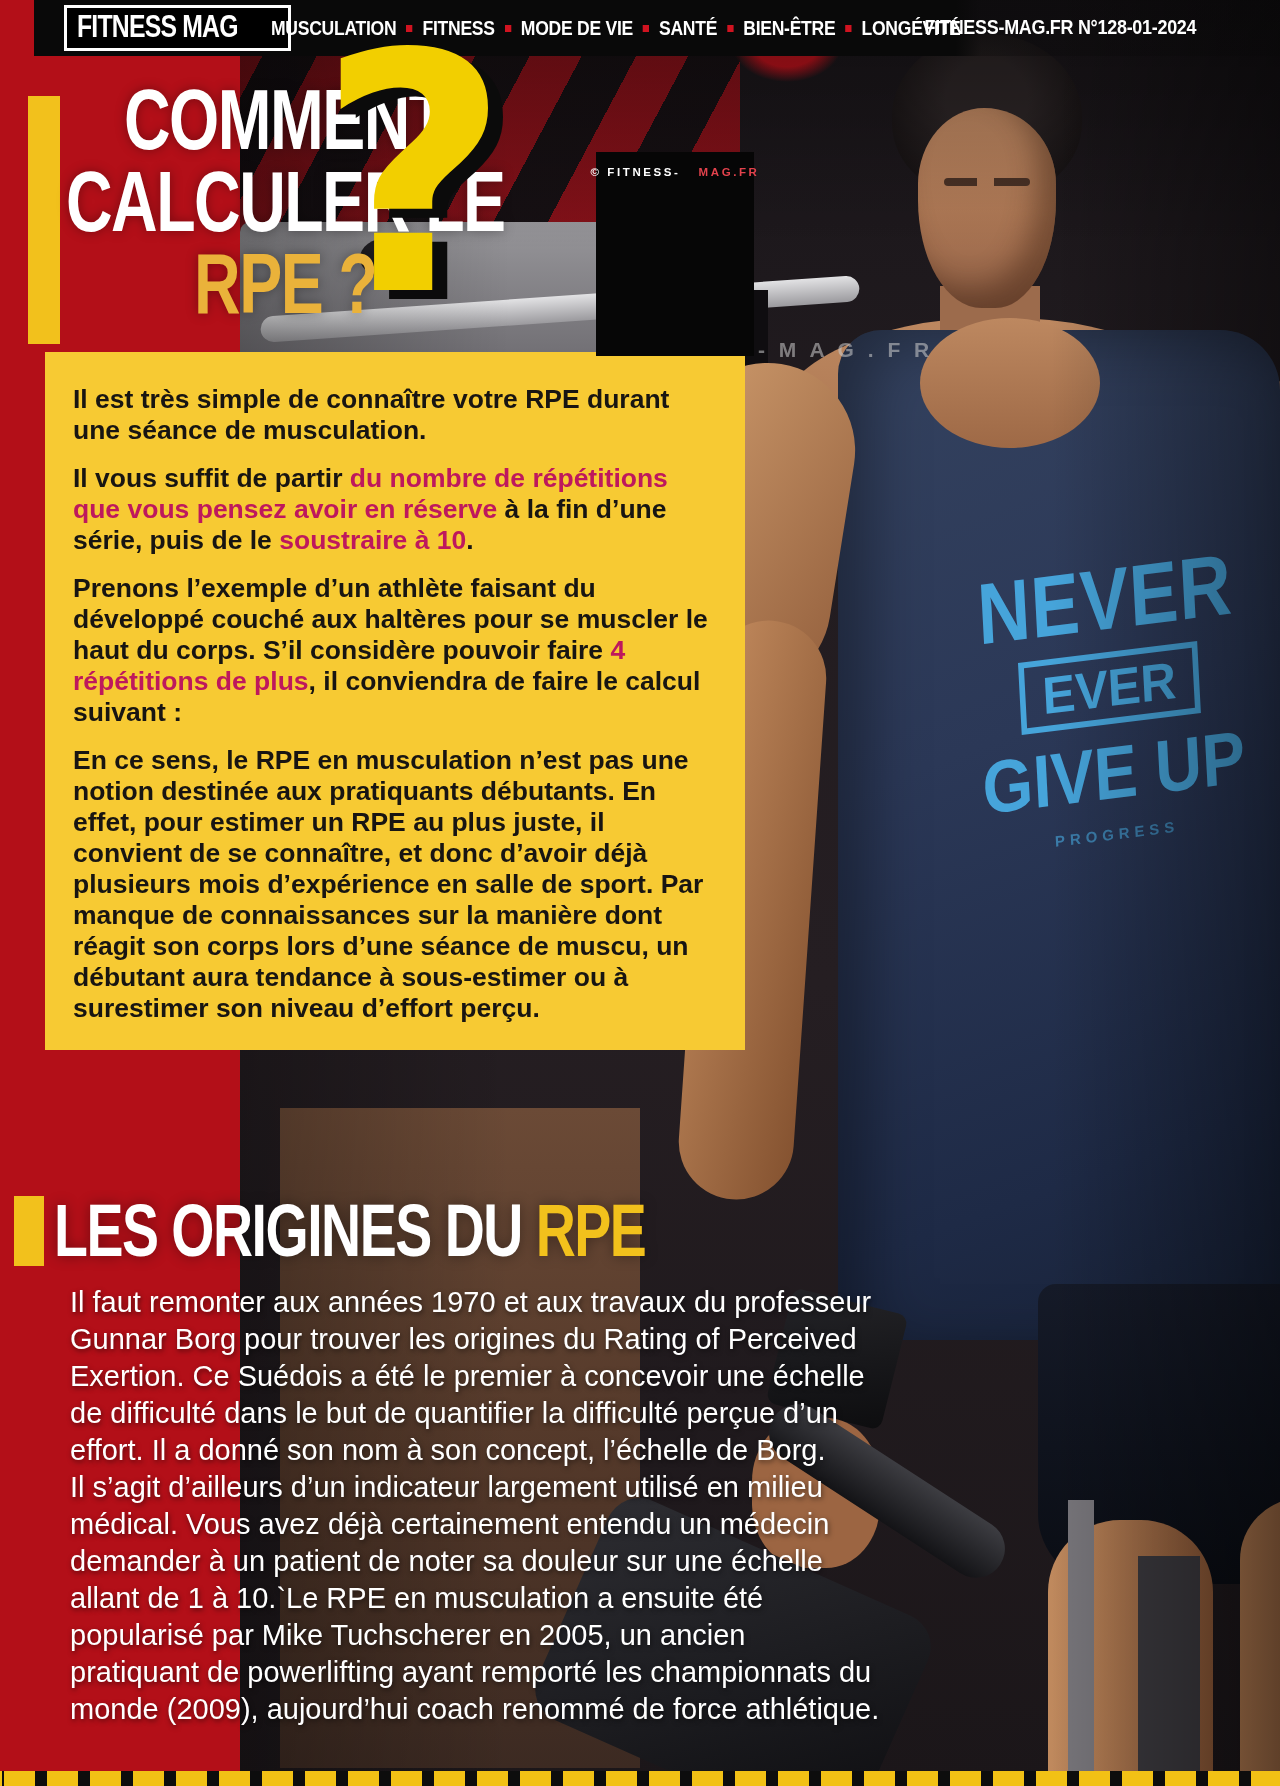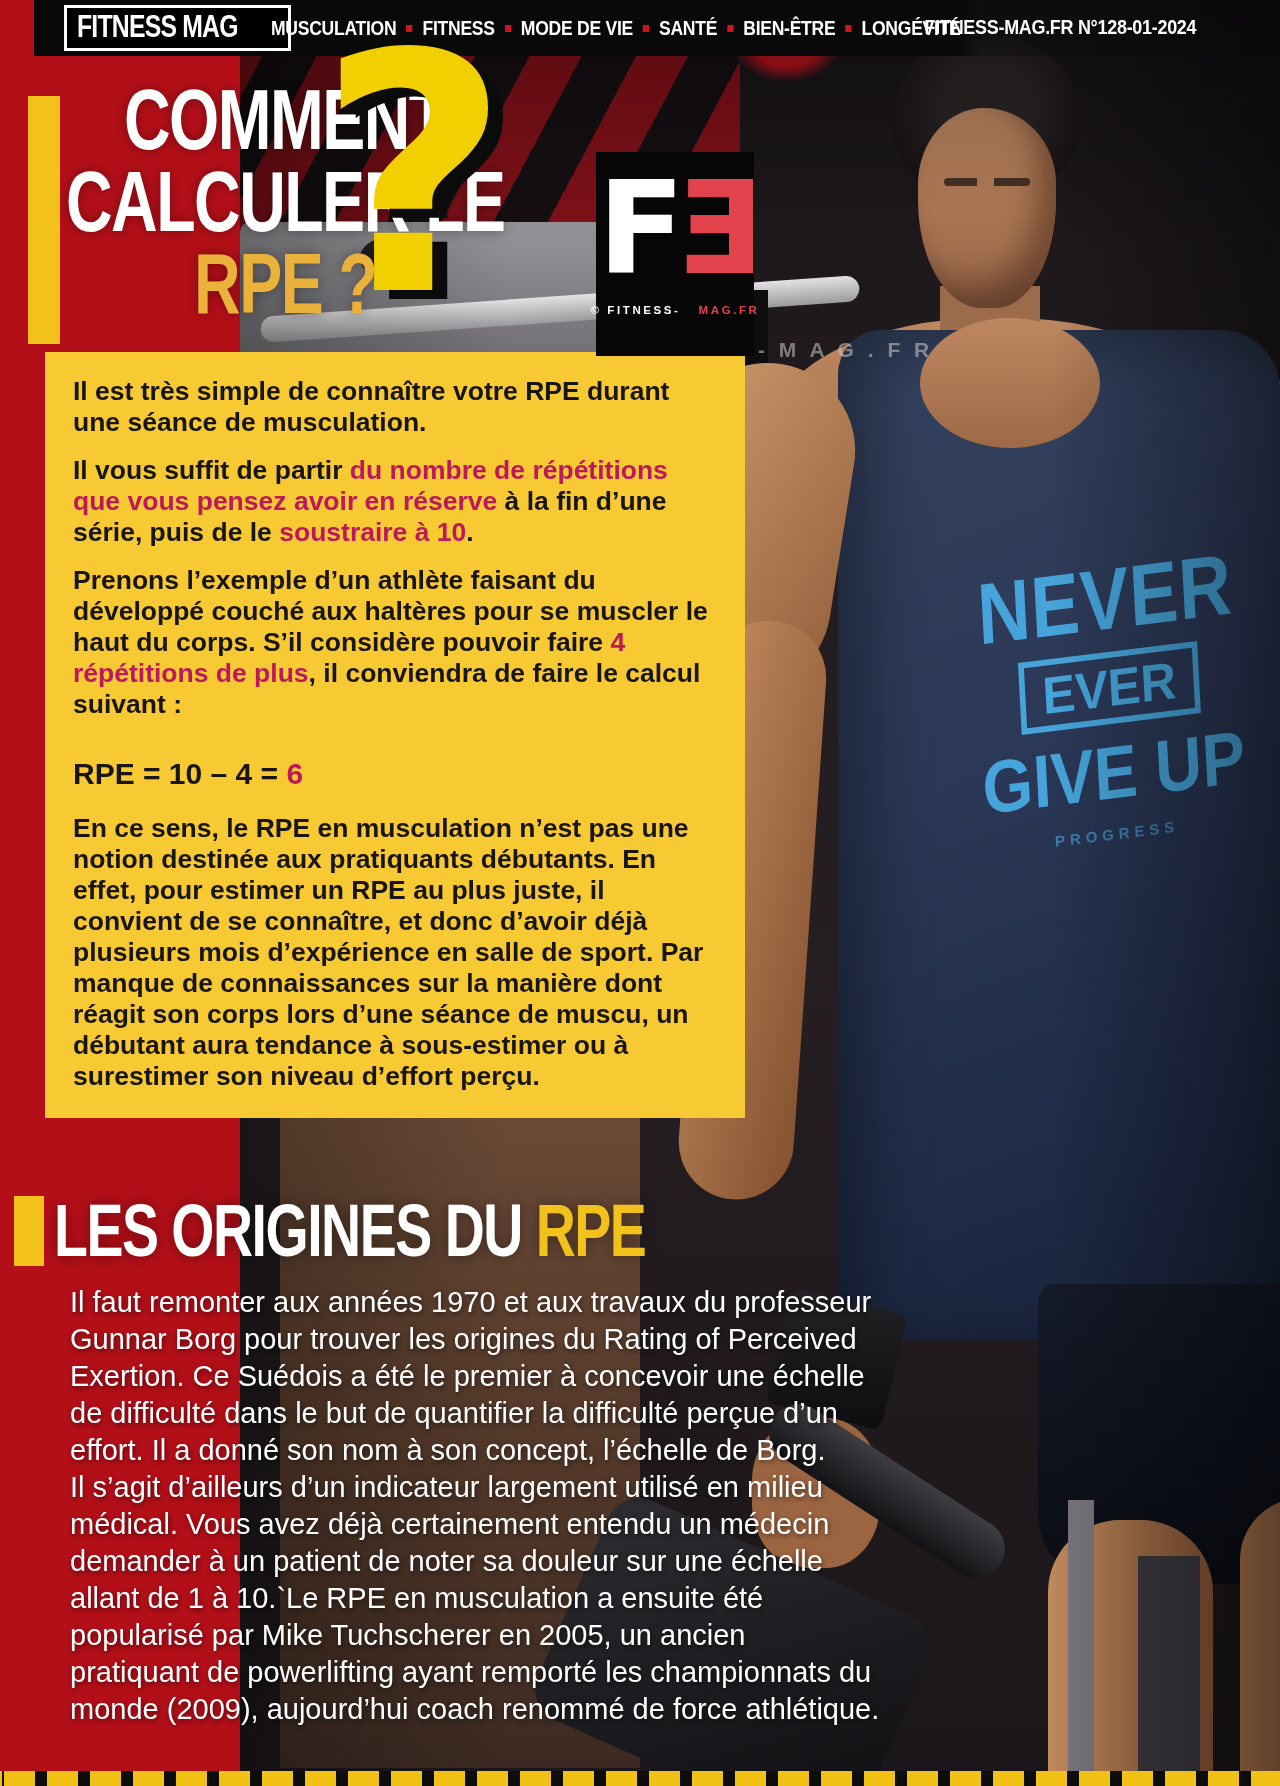--- a/index.html
+++ b/index.html
@@ -105,21 +105,21 @@
     display:flex;flex-direction:column;align-items:center;justify-content:flex-start;padding-top:8px;}
   .ff .letters{font-family:"DejaVu Sans","Liberation Sans",sans-serif;font-weight:bold;
     font-size:128px;line-height:138px;letter-spacing:-10px;}
   .ff .lf{color:#fff;} .ff .lr{color:#e2424c;}
   .ff .cap{margin-top:6px;font-size:11.5px;font-weight:bold;letter-spacing:2.6px;white-space:nowrap;}
   .ff .cap .w{color:#fff;text-align:center;} .ff .cap .r{color:#e2424c;padding-left:18px;}
   .watermark{position:absolute;left:758px;top:338px;z-index:4;color:rgba(205,205,205,.55);
     font-size:21px;font-weight:bold;letter-spacing:4px;white-space:nowrap;}
   
   .intro{position:absolute;left:45px;top:352px;width:700px;z-index:5;background:#f7ca33;
-    box-sizing:border-box;padding:24px 28px 26px;color:#181512;font-weight:bold;
+    box-sizing:border-box;padding:32px 28px 26px;color:#181512;font-weight:bold;
     font-size:26.5px;line-height:31px;}
   .intro p{margin:0 0 17px;}
   .intro p:last-child{margin-bottom:0;}
   .intro .red{color:#be185d;}
   .intro .formula{font-size:30px;margin:38px 0 24px;}
   
   .origins-title{position:absolute;left:14px;top:1196px;z-index:5;display:flex;align-items:stretch;}
   .origins-title .bar{width:30px;height:70px;background:#f2c11c;margin-right:10px;}
   .origins-title .txt{display:inline-block;color:#fff;font-weight:bold;font-size:74px;
     line-height:70px;letter-spacing:-2px;transform:scaleX(.75);transform-origin:left top;
@@ -197,30 +197,28 @@
 
   <div class="head-bar"></div>
   <div class="headline">
     <span class="hl">COMMENT</span>
     <span class="hl">CALCULER LE</span>
     <span class="hl"><span class="accent">RPE</span><span class="accent"> ?</span></span>
   </div>
   <div class="big-q">?</div>
 
   <div class="ff">
-    <div class="letters"><span class="lf">F</span><span class="lr">Ǝ</span></div>
     <div class="cap"><span class="w">© FITNESS-</span><span class="r">MAG.FR</span></div>
   </div>
   <div class="watermark">- M A G . F R</div>
 
   <div class="intro">
     <p><span>Il est très simple de connaître votre RPE durant une séance de musculation.</span></p>
     <p><span>Il vous suffit de partir </span><span class="red">du nombre de répétitions que vous pensez avoir en réserve</span><span> à la fin d’une série, puis de le </span><span class="red">soustraire à 10</span><span>.</span></p>
     <p><span>Prenons l’exemple d’un athlète faisant du développé couché aux haltères pour se muscler le haut du corps. S’il considère pouvoir faire </span><span class="red">4 répétitions de plus</span><span>, il conviendra de faire le calcul suivant :</span></p>
-    <p class="formula"><span>RPE = 10 – 4 = </span><span class="red">6</span></p>
     <p><span>En ce sens, le RPE en musculation n’est pas une notion destinée aux pratiquants débutants. En effet, pour estimer un RPE au plus juste, il convient de se connaître, et donc d’avoir déjà plusieurs mois d’expérience en salle de sport. Par manque de connaissances sur la manière dont réagit son corps lors d’une séance de muscu, un débutant aura tendance à sous-estimer ou à surestimer son niveau d’effort perçu.</span></p>
   </div>
 
   <div class="origins-title">
     <span class="bar"></span>
     <span class="txt"><span>LES ORIGINES DU </span><span class="accent">RPE</span></span>
   </div>
   <div class="origins-body">
     <span>Il faut remonter aux années 1970 et aux travaux du professeur Gunnar Borg pour trouver les origines du Rating of Perceived Exertion. Ce Suédois a été le premier à concevoir une échelle de difficulté dans le but de quantifier la difficulté perçue d’un effort. Il a donné son nom à son concept, l’échelle de Borg.</span><br>
     <span>Il s’agit d’ailleurs d’un indicateur largement utilisé en milieu médical. Vous avez déjà certainement entendu un médecin demander à un patient de noter sa douleur sur une échelle allant de 1 à 10.`Le RPE en musculation a ensuite été popularisé par Mike Tuchscherer en 2005, un ancien pratiquant de powerlifting ayant remporté les championnats du monde (2009), aujourd’hui coach renommé de force athlétique.</span>

